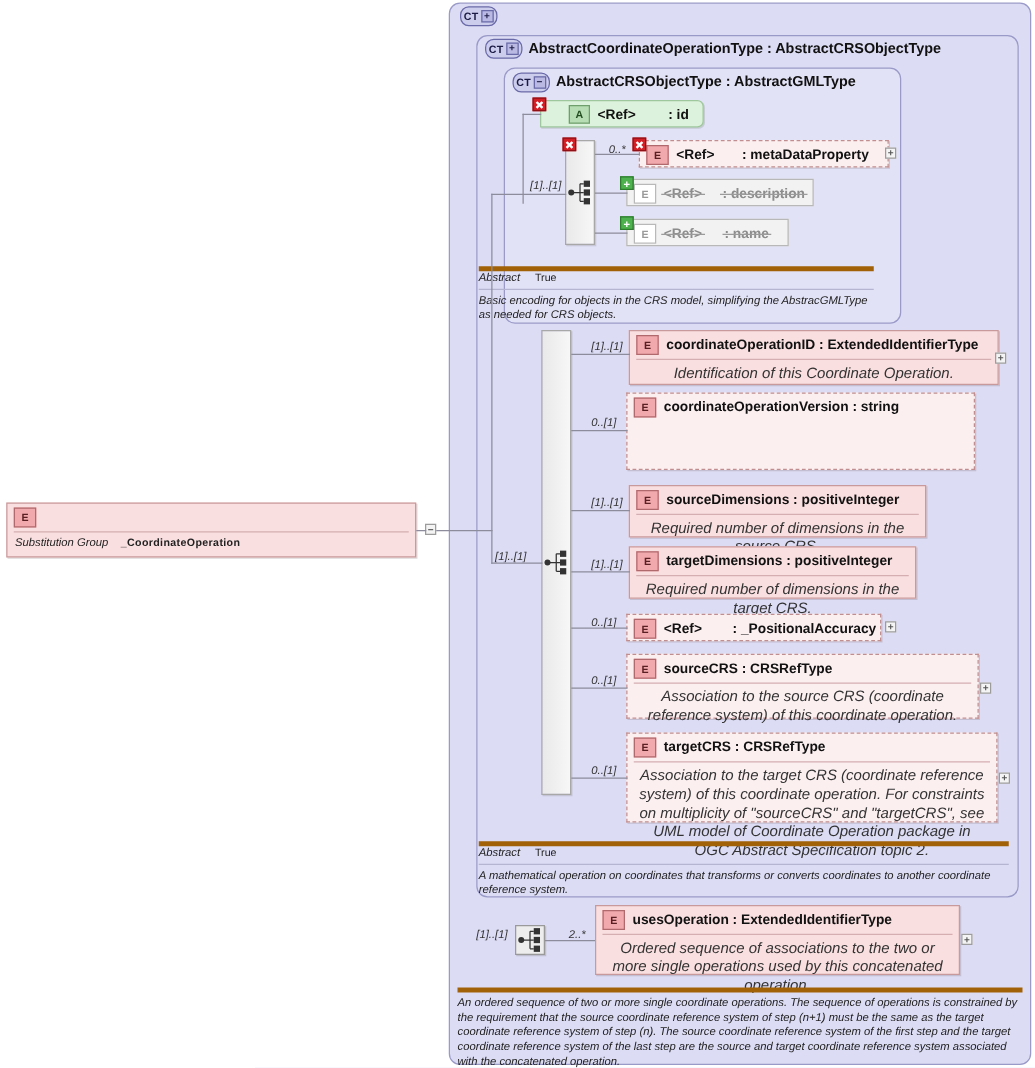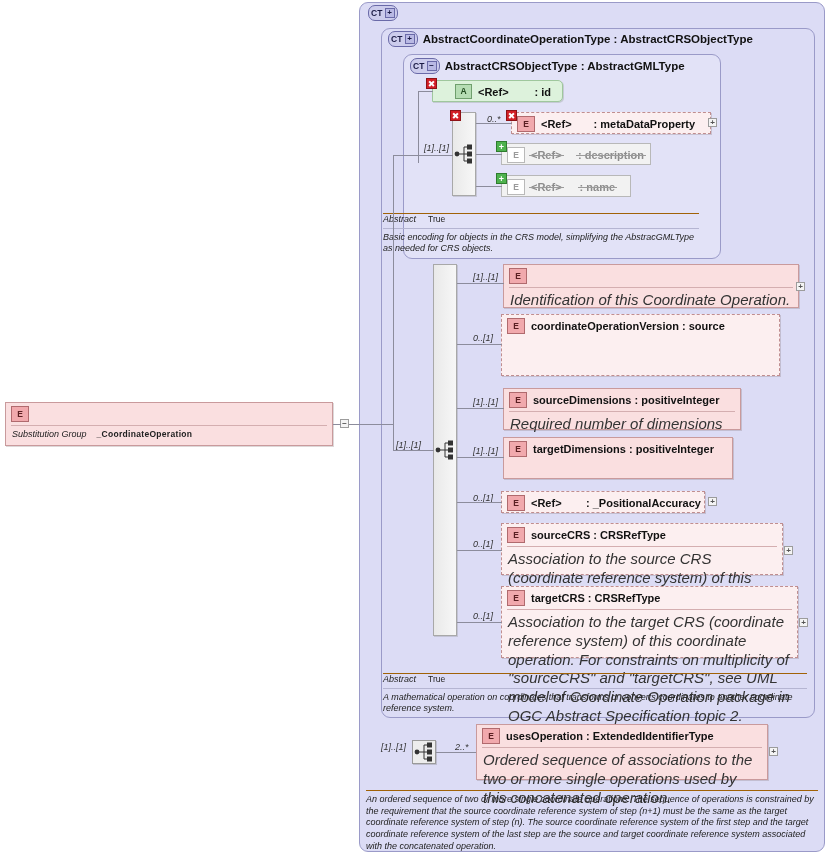--- a/index.html
+++ b/index.html
@@ -36,21 +36,21 @@
     background:#fadfe0;border:1px solid #c99a9c;box-shadow:1px 1px 0 rgba(120,100,105,.25);
   }
   .node.dashed{border:1px dashed #c08e90;}
   .node.plain{background:#fceff0;}
   .node .title{
     display:flex;align-items:center;gap:6px;padding:3px 6px 3px 5px;
     font-size:11px;font-weight:bold;color:#111;white-space:nowrap;
   }
   .node .doc{
     border-top:1px solid #d4aeb0;margin:0 5px;padding:3px 1px 4px 1px;
-    font-size:15px;font-style:italic;color:#333;line-height:1.25;
+    font-size:12px;font-style:italic;color:#333;line-height:1.25;text-align:center;
   }
   .node .sub{
     border-top:1px solid #d4aeb0;margin:0 5px;padding:3px 1px 4px 1px;
     font-size:9px;color:#222;line-height:1.3;display:flex;gap:10px;
   }
   .node .sub i{font-style:italic;}
   .node .sub b{font-weight:bold;font-size:8.5px;letter-spacing:.3px;}
 
   .ebadge{
     display:inline-flex;align-items:center;justify-content:center;
@@ -119,21 +119,21 @@
   .ln{background:#8c8c9c;}
   .lnv{width:1px;}
   .lnh{height:1px;}
 
   
   .annot{font-size:9px;color:#222;line-height:1.3;}
   .annot .row1{display:flex;gap:12px;align-items:baseline;border-bottom:1px solid #b5b5d2;padding-bottom:2px;}
   .annot .row1 i{font-style:italic;}
   .annot .row1 b{font-weight:normal;font-size:8.5px;}
   .annot .txt{font-style:italic;padding-top:3px;}
-  .annot.top{border-top:1px solid #a16207;}
+  .annot.top{border-top:4px solid #a16207;}
 </style>
 </head>
 <body>
 
 <div class="abs ctbox" style="left:359px;top:2px;width:466px;height:850px;"></div>
 <div class="abs" style="left:368px;top:5px;display:flex;align-items:center;">
   <span class="ctbadge">CT<span class="pm">+</span></span>
 </div>
 
 <div class="abs ctbox lvl2" style="left:381px;top:28px;width:434px;height:690px;"></div>
@@ -237,51 +237,53 @@
 </div>
 <div class="abs occ" style="left:396px;top:440px;">[1]..[1]</div>
 
 <div class="abs ln lnv" style="left:393px;top:155px;height:296px;"></div>
 <div class="abs ln lnh" style="left:393px;top:155px;width:60px;"></div>
 <div class="abs ln lnh" style="left:393px;top:450px;width:41px;"></div>
 
 <div class="abs node" style="left:503px;top:264px;width:296px;height:44px;">
   <div class="title">
     <span class="ebadge">E</span>
+    <span>coordinateOperationID : ExtendedIdentifierType</span>
   </div>
   <div class="doc">Identification of this Coordinate Operation.</div>
 </div>
 <div class="abs expander" style="left:796px;top:282px;">+</div>
 <div class="abs occ" style="left:473px;top:272px;">[1]..[1]</div>
 <div class="abs ln lnh" style="left:457px;top:283px;width:47px;"></div>
 
 <div class="abs node dashed plain" style="left:501px;top:314px;width:279px;height:62px;">
   <div class="title">
     <span class="ebadge">E</span>
-    <span>coordinateOperationVersion : source</span>
+    <span>coordinateOperationVersion : string</span>
   </div>
 </div>
 <div class="abs occ" style="left:473px;top:333px;">0..[1]</div>
 <div class="abs ln lnh" style="left:457px;top:344px;width:45px;"></div>
 
 <div class="abs node" style="left:503px;top:388px;width:238px;height:42px;">
   <div class="title">
     <span class="ebadge">E</span>
     <span>sourceDimensions : positiveInteger</span>
   </div>
   <div class="doc">Required number of dimensions in the source CRS.</div>
 </div>
 <div class="abs occ" style="left:473px;top:397px;">[1]..[1]</div>
 <div class="abs ln lnh" style="left:457px;top:408px;width:47px;"></div>
 
 <div class="abs node" style="left:503px;top:437px;width:230px;height:42px;">
   <div class="title">
     <span class="ebadge">E</span>
     <span>targetDimensions : positiveInteger</span>
   </div>
+  <div class="doc">Required number of dimensions in the target CRS.</div>
 </div>
 <div class="abs occ" style="left:473px;top:446px;">[1]..[1]</div>
 <div class="abs ln lnh" style="left:457px;top:457px;width:47px;"></div>
 
 <div class="abs node dashed plain" style="left:501px;top:491px;width:204px;height:22px;">
   <div class="title">
     <span class="ebadge">E</span>
     <span style="white-space:pre;">&lt;Ref&gt;        : _PositionalAccuracy</span>
   </div>
 </div>

